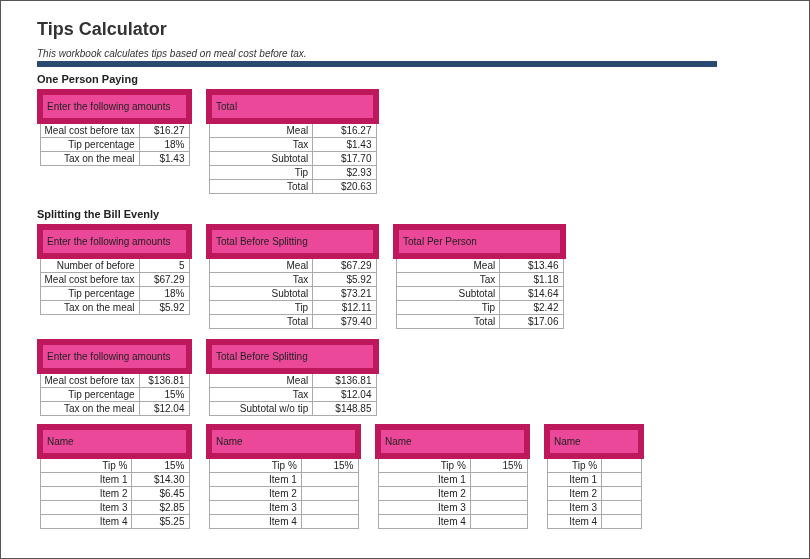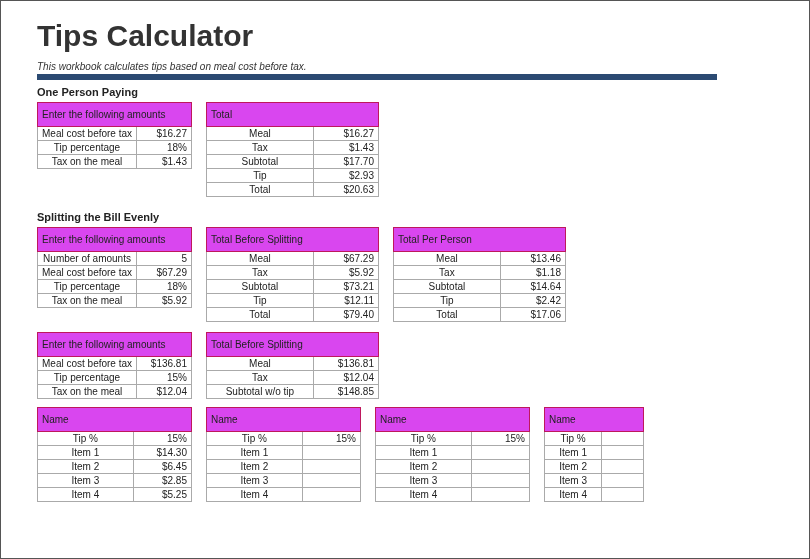--- a/index.html
+++ b/index.html
@@ -13,21 +13,21 @@
     width: 810px;
     height: 559px;
     overflow: hidden;
     border: 1px solid #555;
   }
   .page {
     padding: 18px 28px 0 36px;
   }
   .title {
     font-family: "Trebuchet MS", Arial, sans-serif;
-    font-size: 30px;
+    font-size: 18px;
     font-weight: bold;
     color: #333;
     margin: 0 0 2px 0;
   }
   .subtitle {
     font-style: italic;
     font-size: 10px;
     color: #333;
     margin: 8px 0 2px 0;
     font-family: "Trebuchet MS", Arial, sans-serif;
@@ -48,39 +48,39 @@
   .row {
     display: flex;
     gap: 14px;
     align-items: flex-start;
   }
   table.box {
     border-collapse: collapse;
     font-size: 10px;
   }
   table.box th {
-    background: #d946ef;
+    background: #ec4899;
     text-align: left;
     font-weight: normal;
     font-family: "Trebuchet MS", Arial, sans-serif;
     color: #222;
     padding: 6px 4px;
-    border: 1px solid #be185d;
+    border: 6px solid #be185d;
     height: 15px;
   }
   table.box td {
     border: 1px solid #aaa;
     padding: 1px 4px;
     height: 14px;
     font-family: "Trebuchet MS", Arial, sans-serif;
     color: #222;
     white-space: nowrap;
     vertical-align: middle;
   }
-  table.box td.label { text-align: center; }
+  table.box td.label { text-align: right; }
   table.box td.val { text-align: right; }
   .w-input { width: 155px; }
   .w-total { width: 173px; }
   .w-name  { width: 155px; }
   .col-lbl { width: 95px; }
   .col-val { width: 58px; }
   .section-gap { height: 10px; }
 </style>
 </head>
 <body>
@@ -144,21 +144,21 @@
   <div class="section-gap"></div>
 
   <div class="section-title">Splitting the Bill Evenly</div>
   <div class="row">
     <table class="box w-input">
       <tbody>
           <tr>
             <th colspan="2">Enter the following amounts</th>
           </tr>
       <tr>
-            <td class="label col-lbl">Number of amounts</td>
+            <td class="label col-lbl">Number of before</td>
             <td class="val col-val">5</td>
           </tr>
       <tr>
             <td class="label">Meal cost before tax</td>
             <td class="val">$67.29</td>
           </tr>
       <tr>
             <td class="label">Tip percentage</td>
             <td class="val">18%</td>
           </tr>

